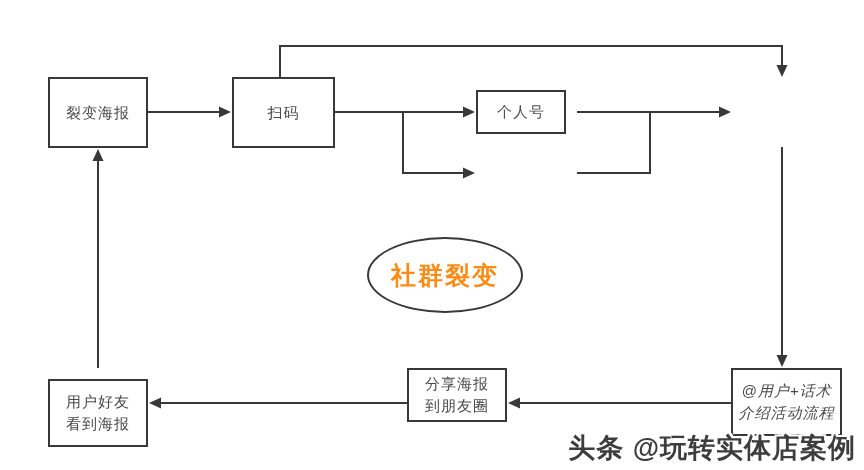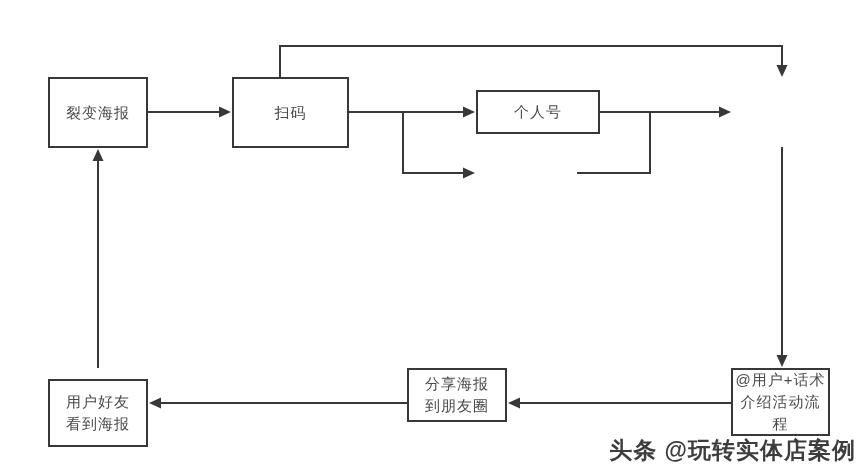--- a/index.html
+++ b/index.html
@@ -41,21 +41,21 @@
   .node.ellipse {
     border-radius: 50%;
     font-weight: bold;
     letter-spacing: 2px;
   }
   .watermark {
     position: absolute;
     right: 8px;
     bottom: 4px;
     z-index: 10;
-    font-size: 23px;
+    font-size: 27px;
     font-weight: bold;
     color: #3d3d3d;
     letter-spacing: 1px;
     white-space: nowrap;
     text-shadow:
       2px 2px 0 #ffffff,
       -2px -2px 0 #ffffff,
       2px -2px 0 #ffffff,
       -2px 2px 0 #ffffff,
       3px 3px 0 #ffffff,
@@ -83,21 +83,22 @@
       <polygon points="782,367 776.5,355 787.5,355" fill="#383838"></polygon>
       <path d="M782 147 L782 355" fill="none" stroke="#383838" stroke-width="2"></path>
       <polygon points="508,403 520,397.5 520,408.5" fill="#383838"></polygon>
       <path d="M731 403 L520 403" fill="none" stroke="#383838" stroke-width="2"></path>
       <polygon points="149,403 161,397.5 161,408.5" fill="#383838"></polygon>
       <path d="M407 403 L161 403" fill="none" stroke="#383838" stroke-width="2"></path>
       <polygon points="98,149 103.5,161 92.5,161" fill="#383838"></polygon>
       <path d="M98 368 L98 161" fill="none" stroke="#383838" stroke-width="2"></path>
     </svg>
     <div class="node" style="left: 48px; top: 77px; width: 100px; height: 71px;">裂变海报</div>
-    <div class="node" style="left: 232px; top: 77px; width: 117px; height: 71px;">扫码</div>
-    <div class="node" style="left: 476px; top: 90px; width: 124px; height: 44px;">个人号</div>
-    <div class="node" style="left: 731px; top: 368px; width: 99px; height: 68px;">@用户+话术
+    <div class="node" style="left: 232px; top: 77px; width: 103px; height: 71px;">扫码</div>
+    <div class="node" style="left: 476px; top: 90px; width: 90px; height: 44px;">个人号</div>
+    <div class="node ellipse" style="left: 367px; top: 237px; width: 156px; height: 76px; color: rgb(250, 140, 22); font-size: 25px;">社群裂变</div>
+    <div class="node" style="left: 731px; top: 368px; width: 111px; height: 68px; font-style: italic;">@用户+话术
 介绍活动流程</div>
     <div class="node" style="left: 407px; top: 368px; width: 100px; height: 54px;">分享海报
 到朋友圈</div>
     <div class="node" style="left: 48px; top: 379px; width: 100px; height: 68px;">用户好友
 看到海报</div>
   </div>
 
 </body></html>

